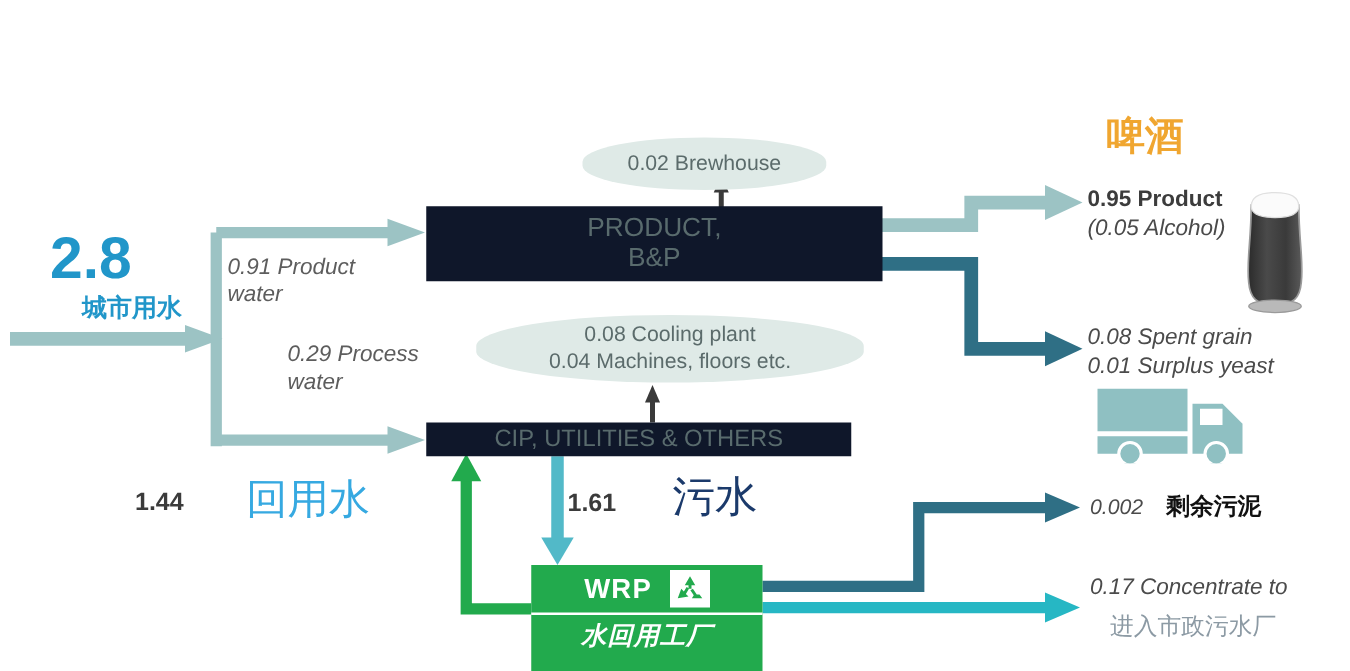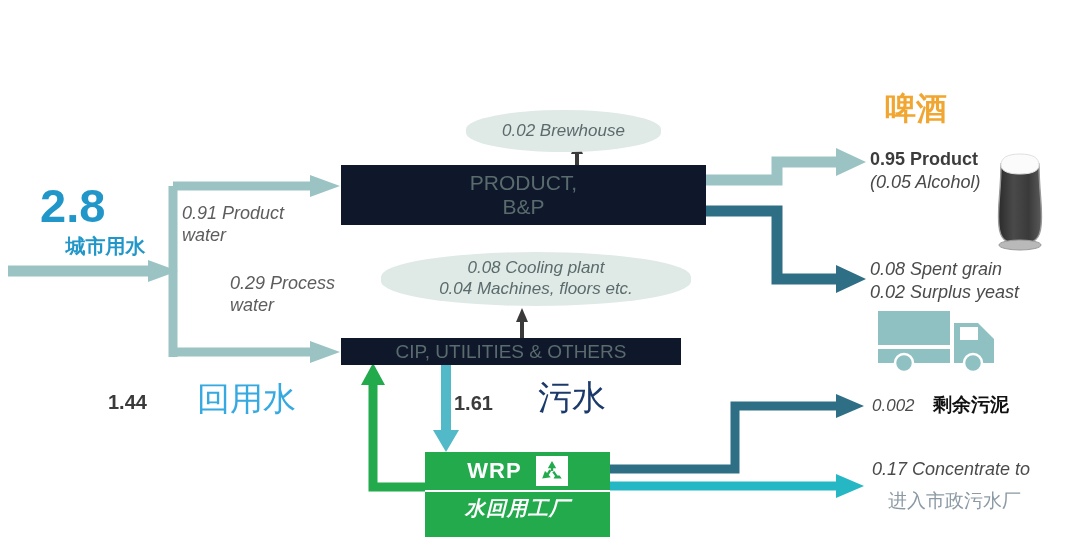--- a/index.html
+++ b/index.html
@@ -76,21 +76,20 @@
     background: #dfeae7;
     color: #5b6b6b;
     text-align: center;
     display: flex;
     flex-direction: column;
     align-items: center;
     justify-content: center;
     border-radius: 50% / 46%;
     font-size: 17px;
     line-height: 1.22;
-    font-style: italic;
   }
   .cloud::before, .cloud::after {
     content: "";
     position: absolute;
     background: #dfeae7;
     border-radius: 50%;
     z-index: -1;
   }
   #cloud-brew {
     left: 466px; top: 110px; width: 195px; height: 42px;
@@ -347,21 +346,21 @@
       </linearGradient>
     </defs>
     <path d="M16,12 C16,40 12,58 14,74 C15,86 20,92 35,92 C50,92 55,86 56,74 C58,58 54,40 54,12 Z" fill="url(#beerg)" stroke="#9a9a9a" stroke-width="1.4"></path>
     <ellipse cx="35" cy="12" rx="19" ry="7" fill="#f2f2f2" stroke="#d9d9d9" stroke-width="1"></ellipse>
     <path d="M16,13 C16,6 22,2 35,2 C48,2 54,6 54,13 C54,19 47,22 35,22 C23,22 16,19 16,13 Z" fill="#fbfbfb" stroke="#e0e0e0" stroke-width="1"></path>
     <ellipse cx="35" cy="93" rx="21" ry="5" fill="#b9b9b9" stroke="#9a9a9a" stroke-width="1"></ellipse>
   </svg>
 
   <div id="out-grain" class="abs">
     <div>0.08 Spent grain</div>
-    <div>0.02 Surplus yeast</div>
+    <div>0.01 Surplus yeast</div>
   </div>
 
   <svg class="abs" style="left:876px; top:305px;" width="130" height="66" viewBox="0 0 130 66">
     <rect x="2" y="6" width="72" height="34" fill="#8fc0c2"></rect>
     <rect x="2" y="44" width="72" height="14" fill="#8fc0c2"></rect>
     <path d="M78,18 L102,18 L118,34 L118,58 L78,58 Z" fill="#8fc0c2"></path>
     <rect x="84" y="22" width="18" height="13" fill="#ffffff"></rect>
     <circle cx="28" cy="58" r="9" fill="#8fc0c2" stroke="#ffffff" stroke-width="2.5"></circle>
     <circle cx="97" cy="58" r="9" fill="#8fc0c2" stroke="#ffffff" stroke-width="2.5"></circle>
   </svg>

